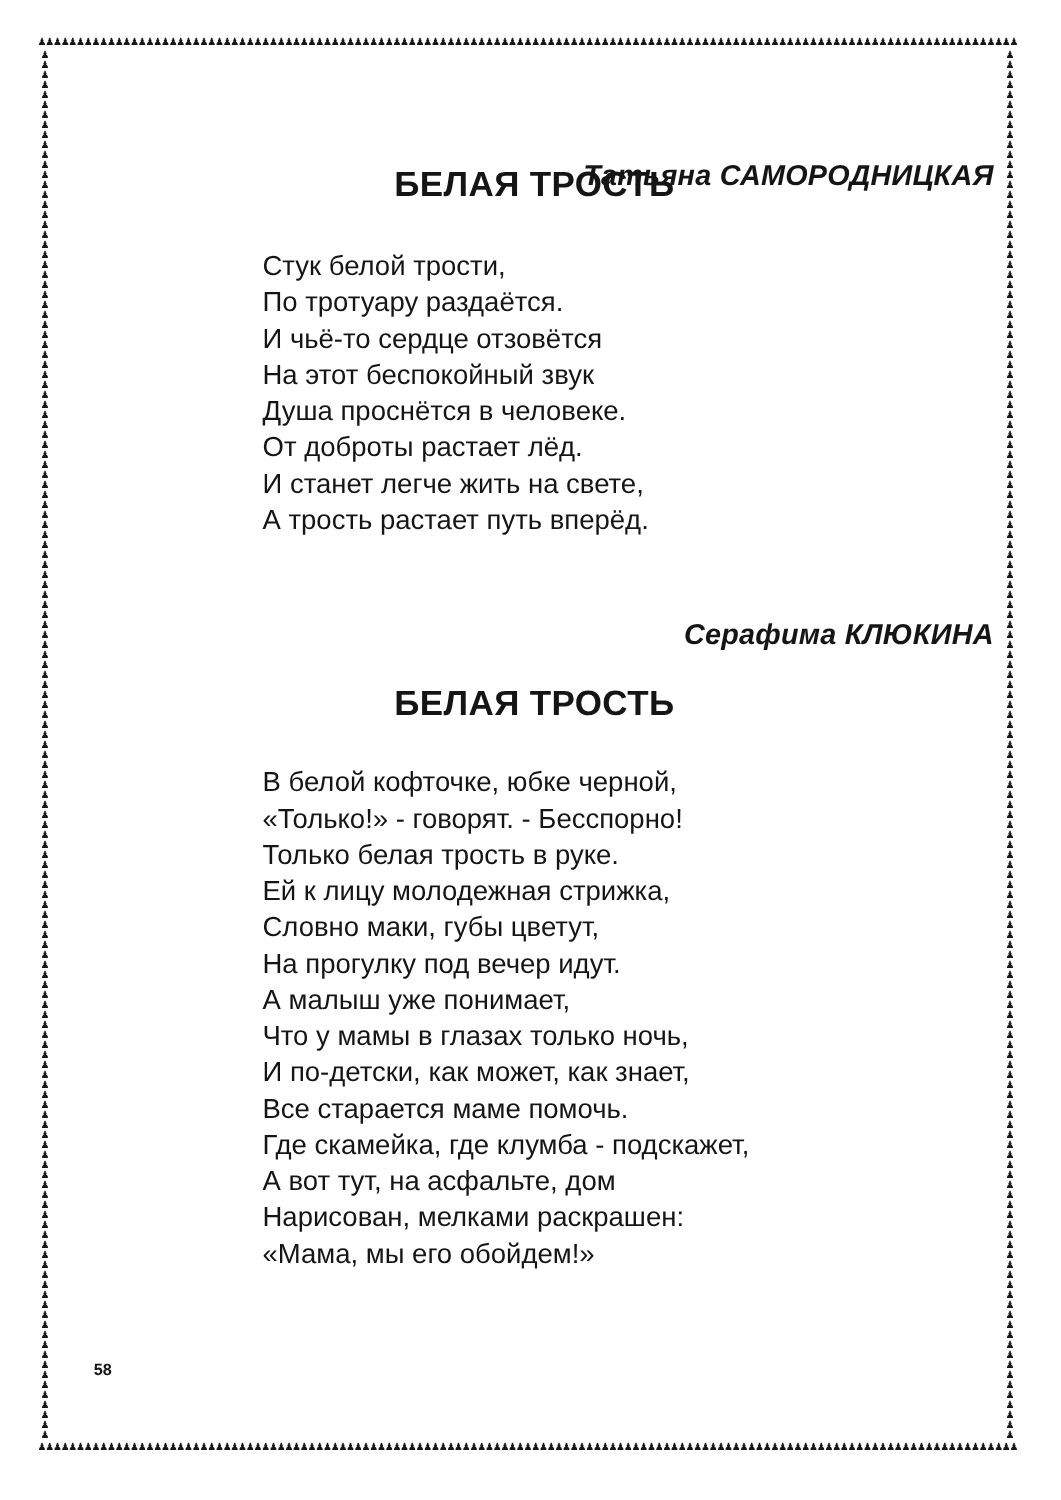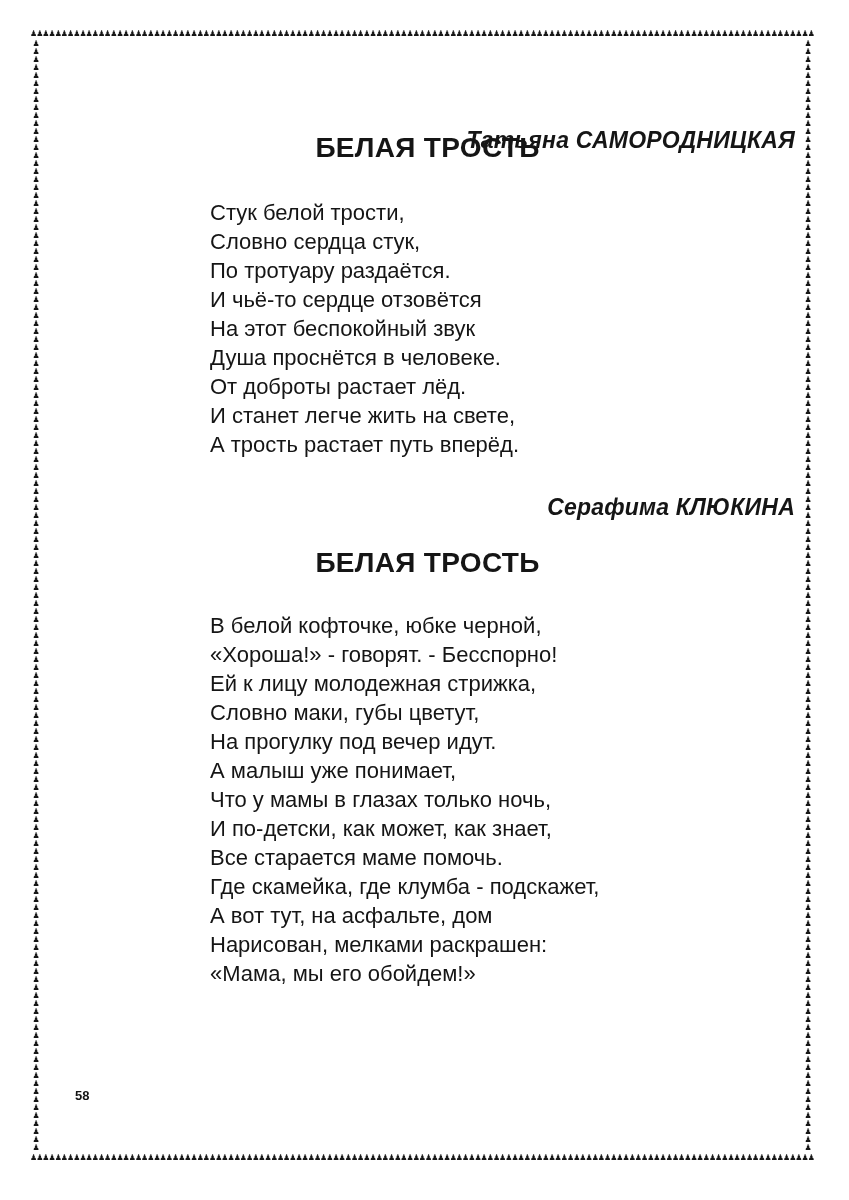--- a/index.html
+++ b/index.html
@@ -388,37 +388,37 @@
     </div>
 
   <div class="content">
 
     <div class="author author-1">Татьяна САМОРОДНИЦКАЯ</div>
 
     <div class="poem-title title-1">БЕЛАЯ ТРОСТЬ</div>
 
     <div class="poem poem-1">
         <div class="poem-line">Стук белой трости,</div>
-        <div class="poem-line">Словно сердца стук,</div>
         <div class="poem-line">По тротуару раздаётся.</div>
         <div class="poem-line">И чьё-то сердце отзовётся</div>
         <div class="poem-line">На этот беспокойный звук</div>
         <div class="poem-line">Душа проснётся в человеке.</div>
         <div class="poem-line">От доброты растает лёд.</div>
         <div class="poem-line">И станет легче жить на свете,</div>
         <div class="poem-line">А трость растает путь вперёд.</div>
       </div>
 
     <div class="author author-2">Серафима КЛЮКИНА</div>
 
     <div class="poem-title title-2">БЕЛАЯ ТРОСТЬ</div>
 
     <div class="poem poem-2">
         <div class="poem-line">В белой кофточке, юбке черной,</div>
-        <div class="poem-line">«Хороша!» - говорят. - Бесспорно!</div>
+        <div class="poem-line">«Только!» - говорят. - Бесспорно!</div>
+        <div class="poem-line">Только белая трость в руке.</div>
         <div class="poem-line">Ей к лицу молодежная стрижка,</div>
         <div class="poem-line">Словно маки, губы цветут,</div>
         <div class="poem-line">На прогулку под вечер идут.</div>
         <div class="poem-line">А малыш уже понимает,</div>
         <div class="poem-line">Что у мамы в глазах только ночь,</div>
         <div class="poem-line">И по-детски, как может, как знает,</div>
         <div class="poem-line">Все старается маме помочь.</div>
         <div class="poem-line">Где скамейка, где клумба - подскажет,</div>
         <div class="poem-line">А вот тут, на асфальте, дом</div>
         <div class="poem-line">Нарисован, мелками раскрашен:</div>

